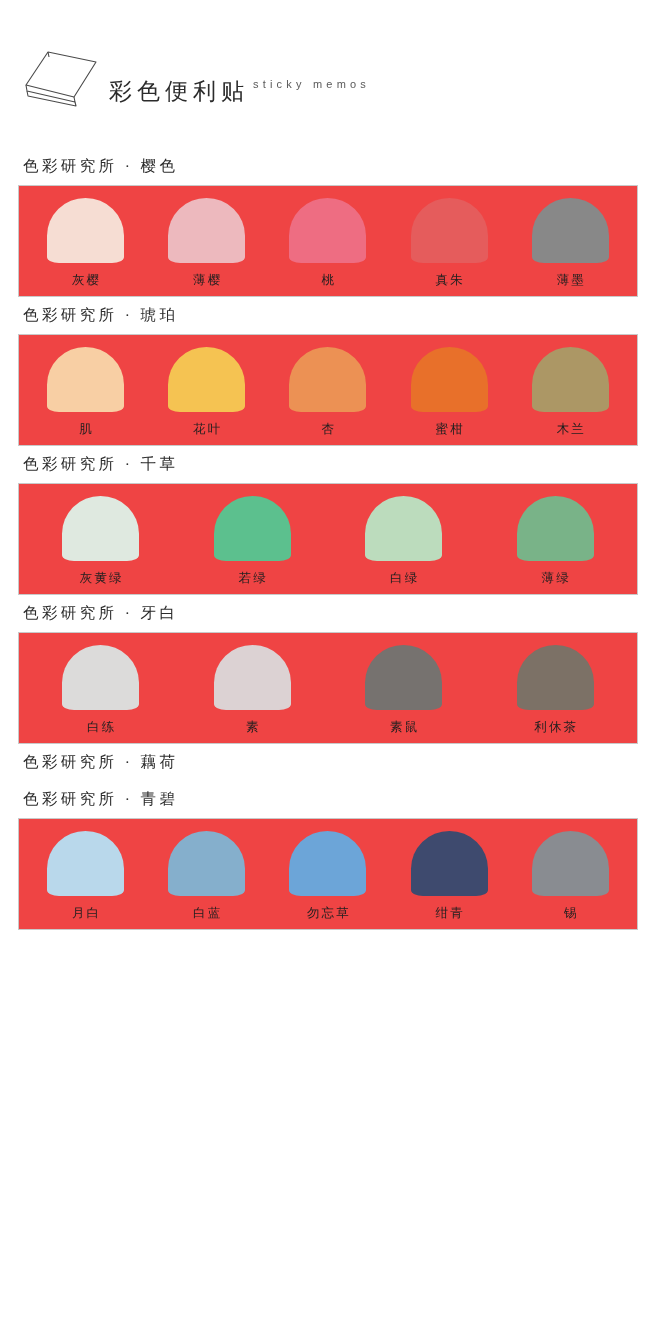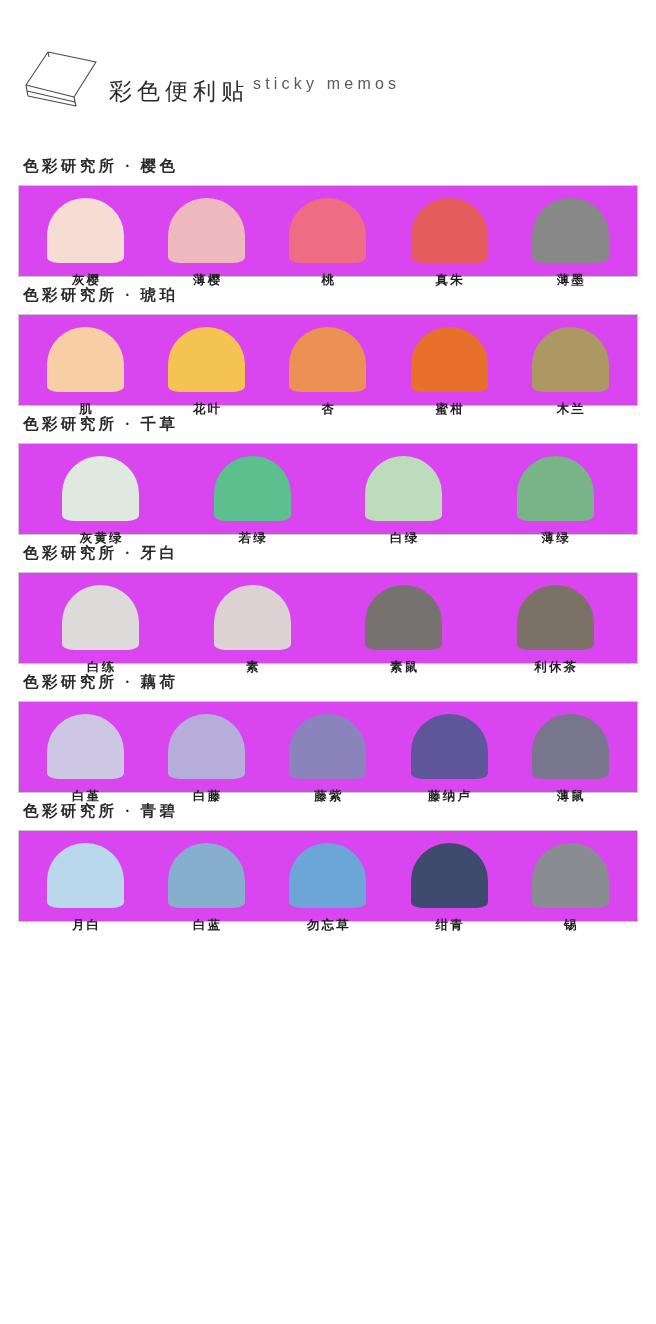--- a/index.html
+++ b/index.html
@@ -17,42 +17,42 @@
   .brand-title {
     margin-top:24px;
     font-size:23px;
     letter-spacing:5px;
     color:#2b2b2b;
     font-family:"Liberation Serif","DejaVu Serif",serif;
     text-indent:5px;
   }
   .brand-sub {
     margin-top:9px;
-    font-size:16px;
+    font-size:11px;
     letter-spacing:4.2px;
     color:#5a5a5a;
     font-family:"Liberation Sans","DejaVu Sans",sans-serif;
     text-indent:4px;
   }
 
   
   .sections { margin-top:46px; }
-  .section { margin-bottom:8px;font-weight:bold; }
+  .section { margin-bottom:8px; }
   .section-title {
     font-size:15.5px;
     letter-spacing:3.4px;
     color:#2b2b2b;
     padding:0 2px 8px 2px;
     text-indent:3px;
     white-space:nowrap;
   }
   .swatch-box {
     border:1px solid #c9c9c9;
-    background:#d946ef;
-    height:92px;
+    background:#ef4444;
+    height:112px;
     display:flex;
     align-items:flex-start;
     justify-content:space-around;
     padding:12px 6px 0 6px;
   }
   .swatch {
     width:96px;
     display:flex;
     flex-direction:column;
     align-items:center;
@@ -177,42 +177,20 @@
             <div class="chip-label">素鼠</div>
           </div>
           <div class="swatch">
             <div class="chip" style="background: rgb(124, 113, 102);"></div>
             <div class="chip-label">利休茶</div>
           </div>
         </div>
       </div>
       <div class="section">
         <div class="section-title">色彩研究所 · 藕荷</div>
-        <div class="swatch-box">
-          <div class="swatch">
-            <div class="chip" style="background: rgb(206, 199, 227);"></div>
-            <div class="chip-label">白堇</div>
-          </div>
-          <div class="swatch">
-            <div class="chip" style="background: rgb(182, 173, 218);"></div>
-            <div class="chip-label">白藤</div>
-          </div>
-          <div class="swatch">
-            <div class="chip" style="background: rgb(139, 132, 188);"></div>
-            <div class="chip-label">藤紫</div>
-          </div>
-          <div class="swatch">
-            <div class="chip" style="background: rgb(95, 85, 154);"></div>
-            <div class="chip-label">藤纳卢</div>
-          </div>
-          <div class="swatch">
-            <div class="chip" style="background: rgb(119, 118, 140);"></div>
-            <div class="chip-label">薄鼠</div>
-          </div>
-        </div>
       </div>
       <div class="section">
         <div class="section-title">色彩研究所 · 青碧</div>
         <div class="swatch-box">
           <div class="swatch">
             <div class="chip" style="background: rgb(185, 216, 235);"></div>
             <div class="chip-label">月白</div>
           </div>
           <div class="swatch">
             <div class="chip" style="background: rgb(133, 175, 204);"></div>

